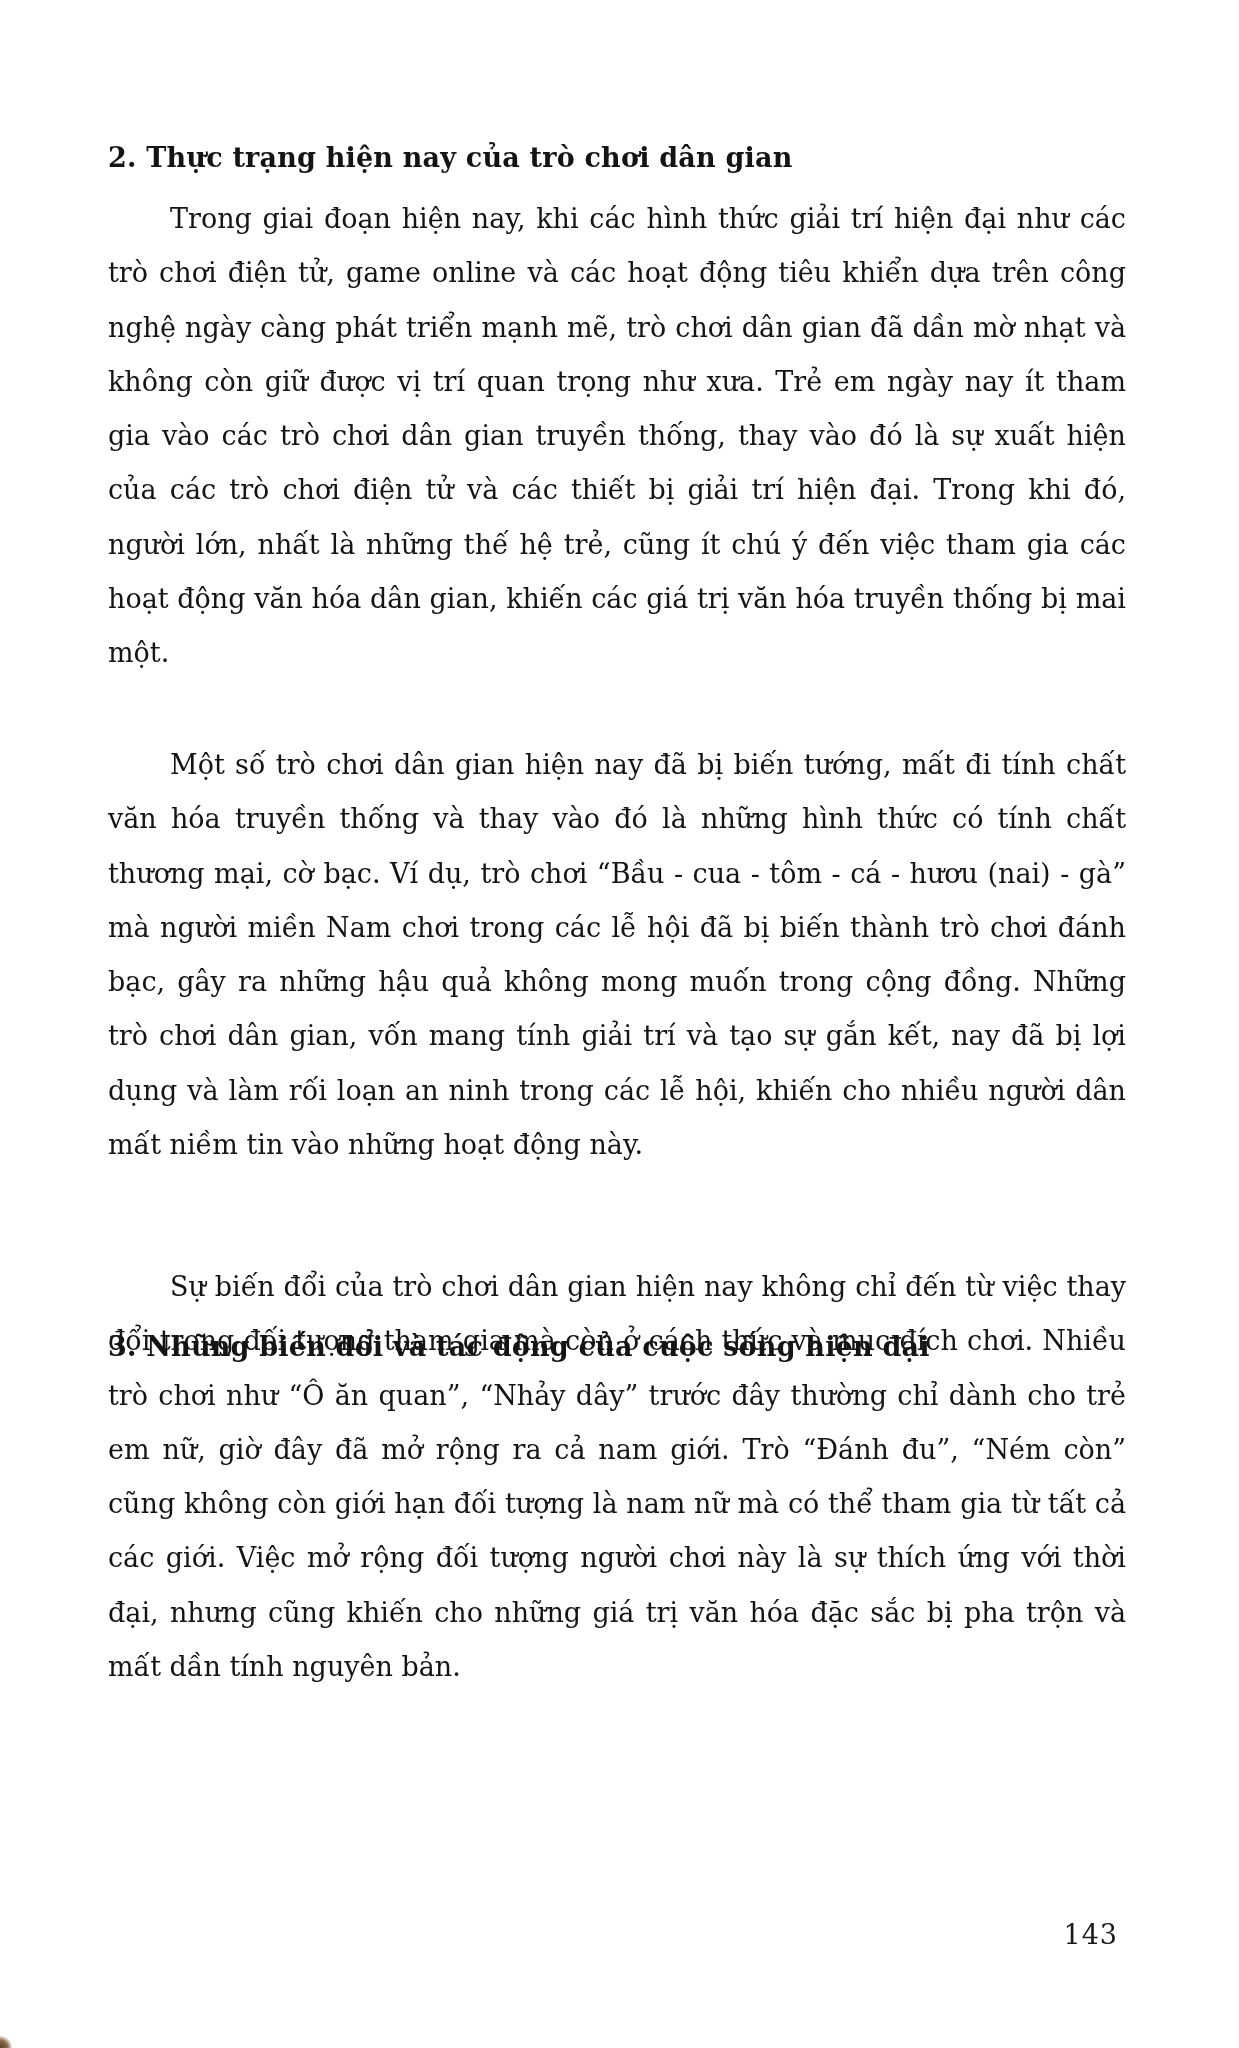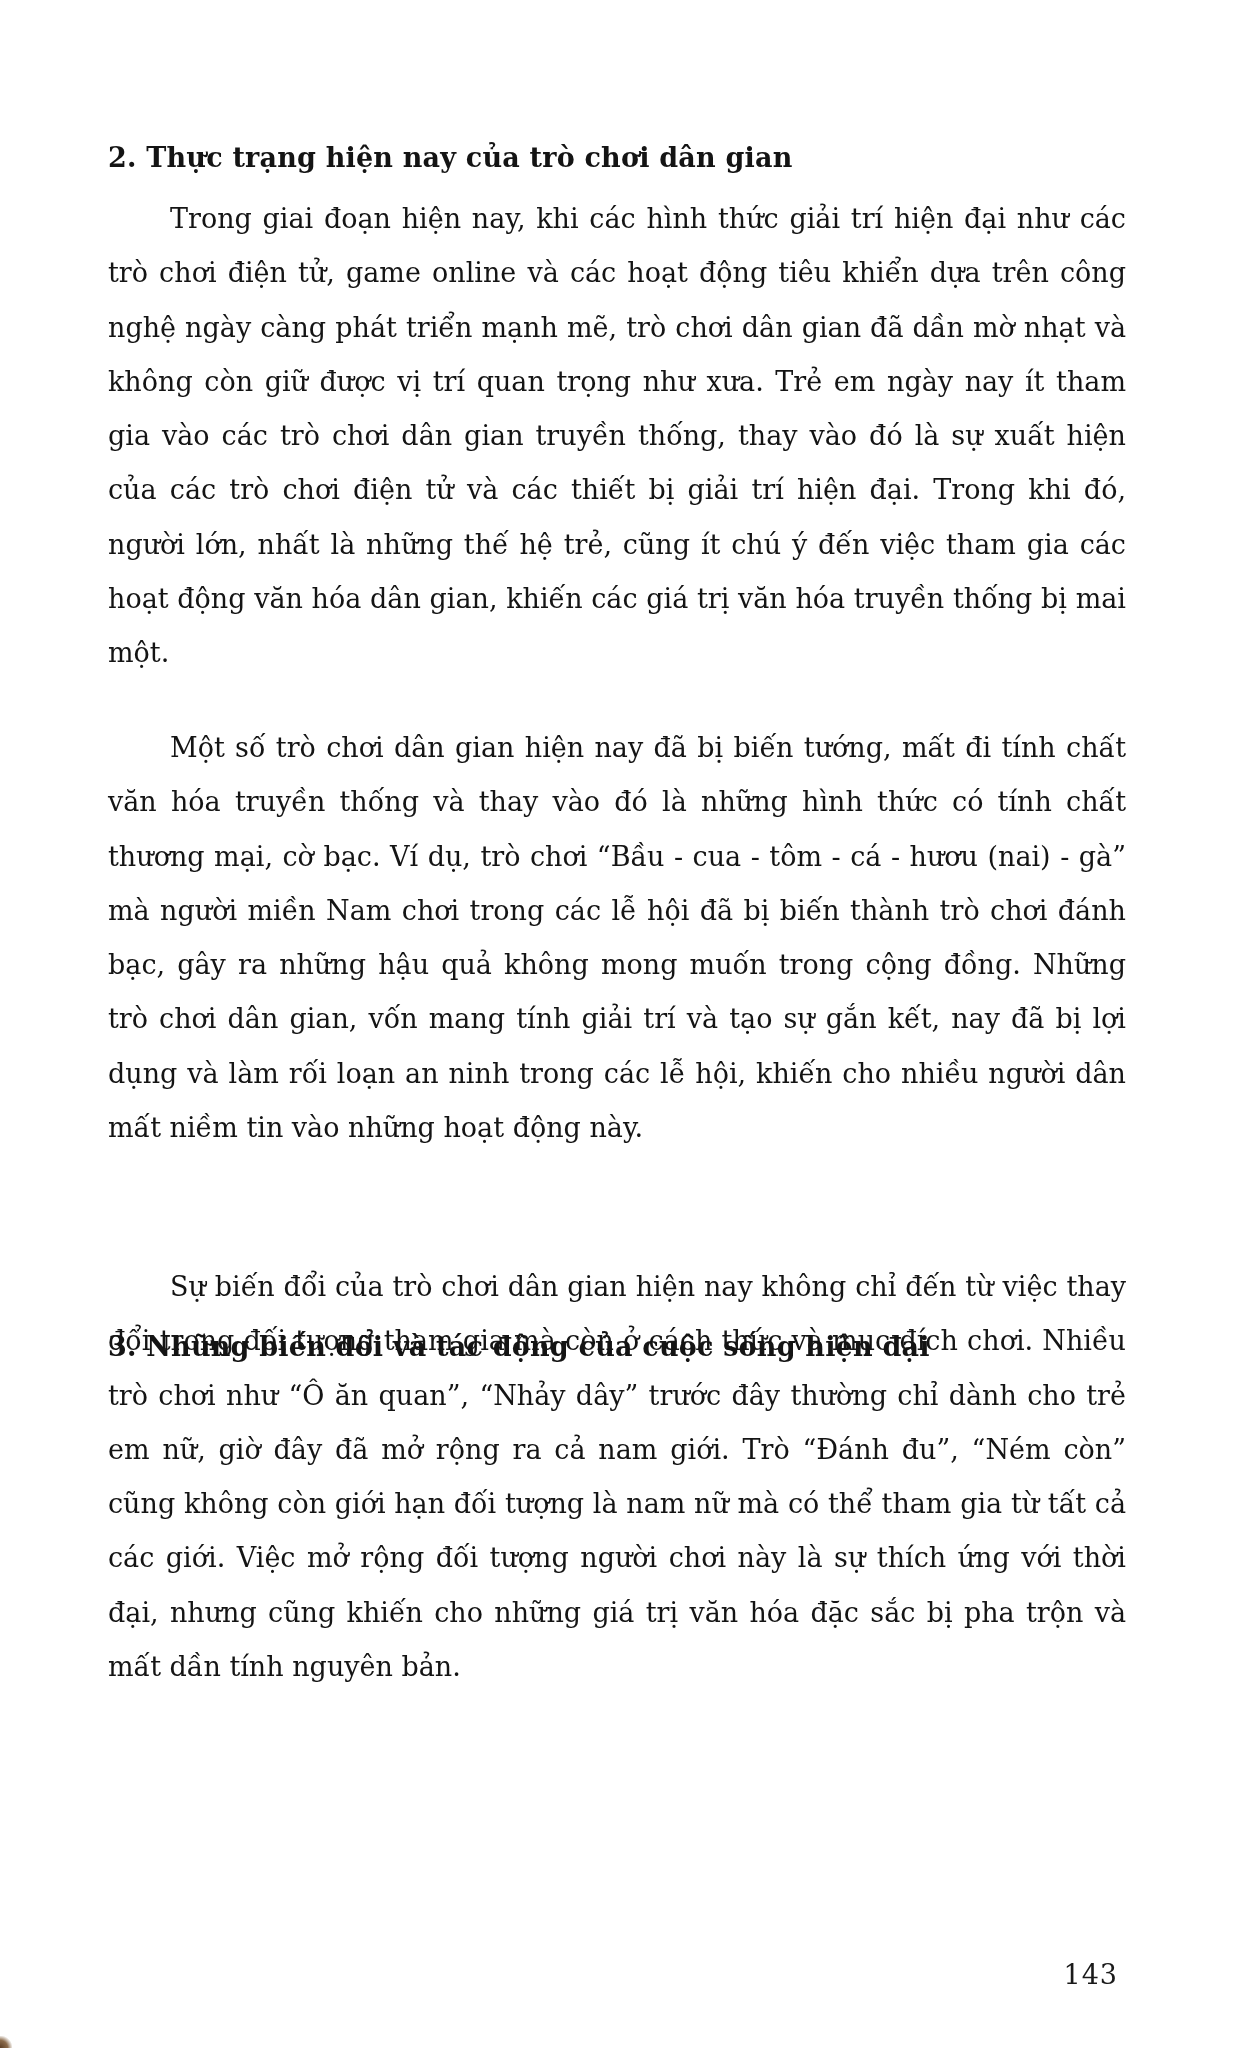--- a/index.html
+++ b/index.html
@@ -38,32 +38,31 @@
       width: 1018px;
       margin: 8px;
       font-size: 27px;
       line-height: 54.3px;
       text-align: justify;
       text-indent: 62px;
       hyphens: none;
     }
     #h2 { top: 123px; }
     #p1 { top: 184px; }
-    #p2 { top: 713px; }
+    #p2 { top: 730px; }
     #h3 { top: 1312px; }
     #p3 { top: 1252px; }
     .page-number {
       position: absolute;
       right: 121px;
       top: 1915px;
       font-size: 27px;
       line-height: 40px;
       letter-spacing: 1px;
       color: #1a1a1a;
-      margin-top: 40px;
     }
     .corner-mark {
       position: absolute;
       left: 0;
       bottom: 0;
       width: 12px;
       height: 12px;
       background: radial-gradient(circle at 0 100%, #5a3b22 0%, #8a6a4a 45%, rgba(255,255,255,0) 75%);
     }
   </style>

